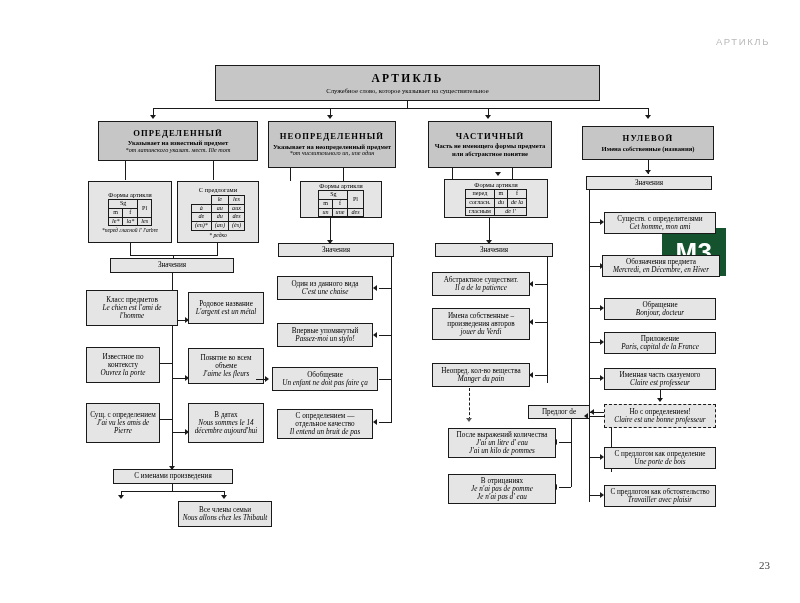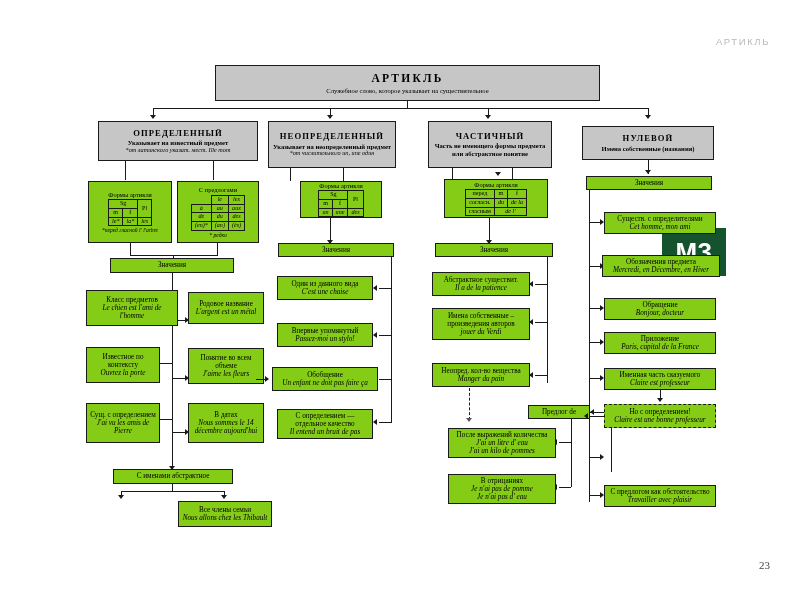--- a/index.html
+++ b/index.html
@@ -30,21 +30,21 @@
     font-family: "Liberation Sans", sans-serif;
     font-weight: bold; font-size: 26px;
     display:flex; align-items:center; justify-content:center;
     letter-spacing: 0.5px;
   }
 
   
   .bx {
     position: absolute;
     border: 1.3px solid #1a1a1a;
-    background: #84cc16;
+    background: #e5e5e5;
     display: flex; flex-direction: column;
     align-items: center; justify-content: center;
     text-align: center;
     line-height: 1.12;
     padding: 2px 3px;
   }
   .bx .t  { font-size: 7.2px; }
   .bx .ex { font-size: 7.2px; font-style: italic; }
   .shade { background: #c6c6c6; }
   .dashed { border: 1.4px dashed #1a1a1a; }
@@ -297,21 +297,21 @@
   <div class="bx" style="left:86px; top:403px; width:74px; height:40px;">
     <div class="t">Сущ. с определением</div>
     <div class="ex">J'ai vu les amis de Pierre</div>
   </div>
   <div class="bx" style="left:188px; top:403px; width:76px; height:40px;">
     <div class="t">В датах</div>
     <div class="ex">Nous sommes le 14 décembre aujourd'hui</div>
   </div>
 
   <div class="bx" style="left:113px; top:469px; width:120px; height:15px;">
-    <div class="t">С именами абстрактное</div>
+    <div class="t">С именами произведения</div>
   </div>
   <div class="ln lnh" style="left:121px; top:491px; width:104px;"></div>
   <div class="ln lnv" style="left:172px; top:484px; height:7px;"></div>
   <div class="ln lnv" style="left:121px; top:491px; height:6px;"></div>
   <div class="ln lnv" style="left:224px; top:491px; height:6px;"></div>
   <div class="ar ar-d" style="left:118px; top:495px;"></div>
   <div class="ar ar-d" style="left:221px; top:495px;"></div>
 
   <div class="bx" style="left:178px; top:501px; width:94px; height:26px;">
     <div class="t">Все члены семьи</div>
@@ -435,18 +435,22 @@
 
   <div class="ln lnv" style="left:660px; top:390px; height:11px;"></div>
   <div class="ar ar-d" style="left:657px; top:398px;"></div>
   <div class="bx dashed" style="left:604px; top:404px; width:112px; height:24px;">
     <div class="t">Но с определением!</div>
     <div class="ex">Claire est une bonne professeur</div>
   </div>
   <div class="ln lnh" style="left:589px; top:416px; width:15px;"></div>
   <div class="ar ar-l" style="left:584px; top:413px;"></div>
 
+  <div class="bx" style="left:604px; top:447px; width:112px; height:22px;">
+    <div class="t">С предлогом как определение</div>
+    <div class="ex">Une porte de bois</div>
+  </div>
   <div class="bx" style="left:604px; top:485px; width:112px; height:22px;">
     <div class="t">С предлогом как обстоятельство</div>
     <div class="ex">Travailler avec plaisir</div>
   </div>
 
 </div>
 
 </body></html>

